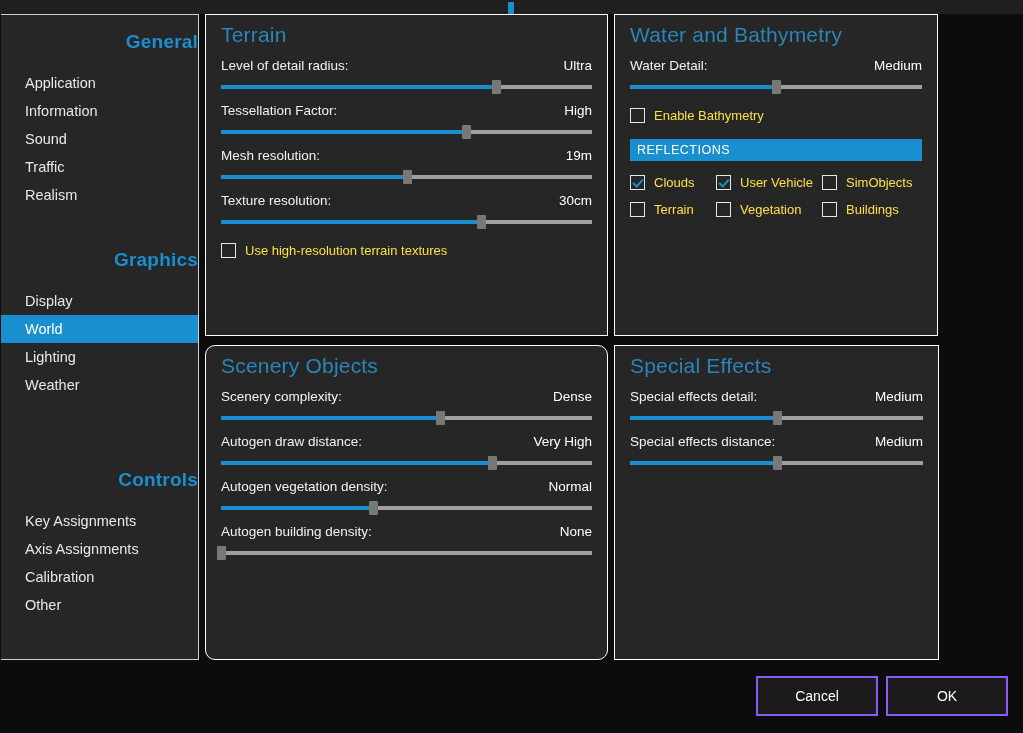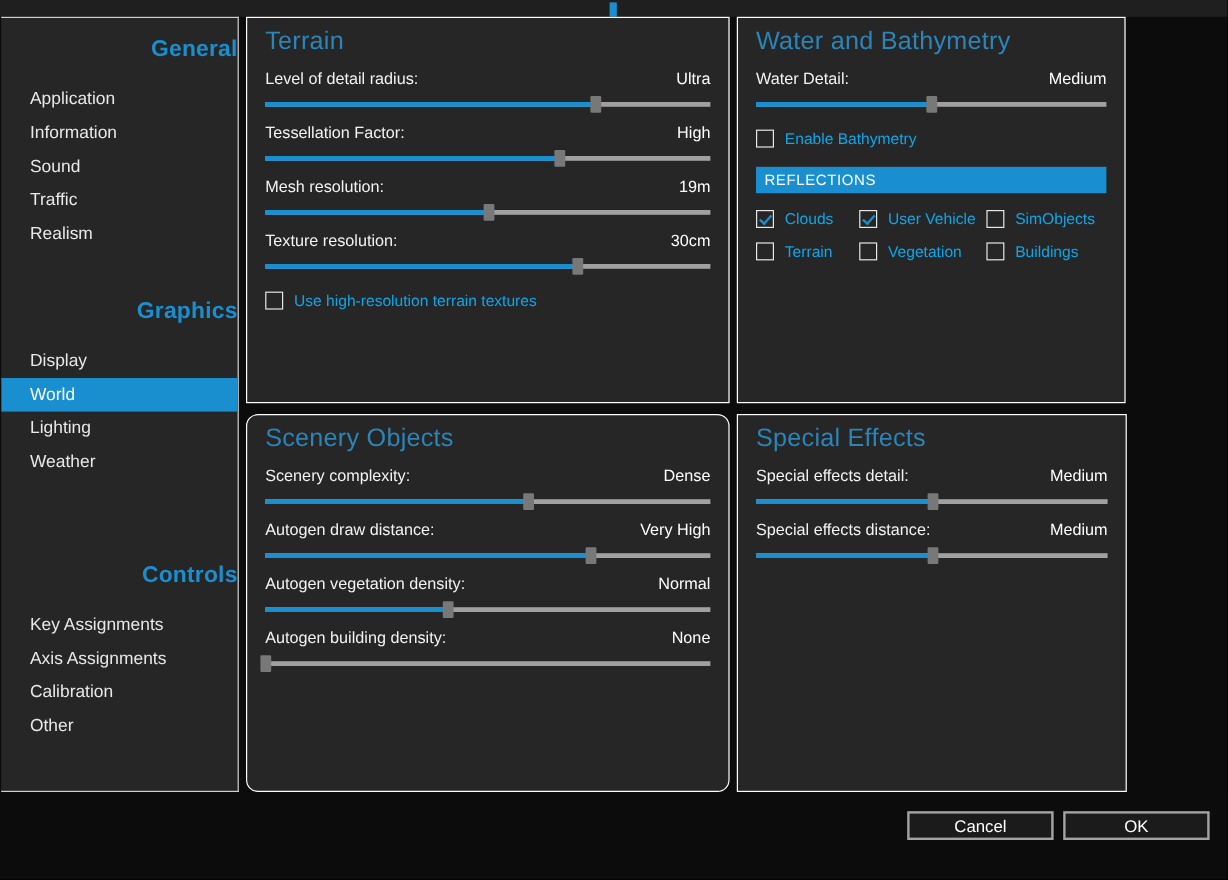--- a/index.html
+++ b/index.html
@@ -144,21 +144,21 @@
   .cb-box.checked::after {
     content: "";
     position: absolute;
     left: 4px; top: 1px;
     width: 4px; height: 8px;
     border: solid #1a8fd0;
     border-width: 0 2.4px 2.4px 0;
     transform: rotate(42deg);
   }
   .cb-label {
-    color: #0ea5e9;
+    color: #fde047;
     font-size: 13px;
     white-space: nowrap;
   }
 
   
   .section-bar {
     margin-top: 16px;
     background: #1a8fd0;
     color: #ffffff;
     font-size: 12.5px;
@@ -176,23 +176,23 @@
   
   .footer {
     position: absolute;
     left: 0; top: 660px;
     width: 1023px; height: 73px;
     background: #0c0c0c;
   }
   .btn {
     position: absolute;
     top: 16px;
-    height: 24px;
+    height: 40px;
     background: #1b1b1b;
-    border: 2px solid #a3a3a3;
+    border: 2px solid #8b5cf6;
     color: #ffffff;
     font-size: 14px;
     font-family: "Liberation Sans", sans-serif;
     cursor: pointer;
   }
   #btn-cancel { left: 756px; width: 122px; }
   #btn-ok     { left: 886px; width: 122px; }
 </style>
 </head>
 <body>

